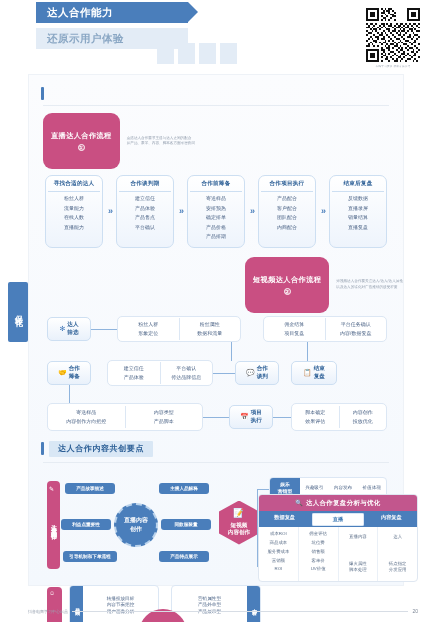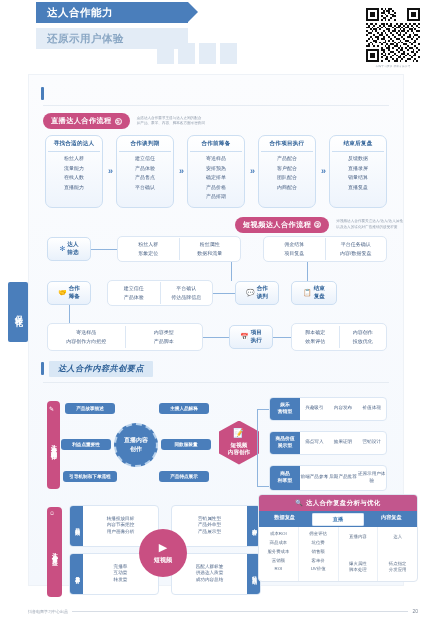--- a/index.html
+++ b/index.html
@@ -60,21 +60,21 @@
   .sec-title {
     background:#d9e7f5; color:#2c5f96; font-size:8px; font-weight:bold;
     padding:2.5px 9px; border-radius:1px; letter-spacing:.6px;
   }
   .hr { height:1px; background:#e6ecf3; margin:5px 14px 0 14px; }
 
   
   .pill {
     display:inline-flex; align-items:center; gap:3px;
     background:#c94f82; color:#fff; font-size:7.2px; font-weight:bold;
-    padding:3px 8px; border-radius:9px; letter-spacing:.4px;
+    padding:18px 8px; border-radius:9px; letter-spacing:.4px;flex-direction:column;
   }
   .pill .num {
     font-size:6px; width:7px; height:7px; border-radius:50%;
     border:0.7px solid #fff; display:inline-flex; align-items:center; justify-content:center;
   }
   .pill-note { font-size:3.6px; color:#8f9bab; line-height:1.5; margin-left:7px; }
   .pill-row { display:flex; align-items:center; margin:7px 0 0 14px; }
 
   
   .flow1 { display:flex; align-items:stretch; justify-content:space-between;
@@ -584,21 +584,21 @@
           <div>脚本确定</div>
           <div>效果评估</div>
         </div>
         <div class="col">
           <div>内容创作</div>
           <div>投放优化</div>
         </div>
       </div>
     </div>
 
-    <div style="margin-top:6px;font-style:italic;">
+    <div style="margin-top:6px;">
       <div class="sec-head">
         <span class="sec-bar"></span>
         <span class="sec-title">达人合作内容共创要点</span>
       </div>
       <div class="hr"></div>
     </div>
 
     <div style="position:relative; height:110px; margin-top:4px;">
 
       <div class="vlabel" style="left:18px; top:14px; width:13px; height:88px; background:#c94f82;">

